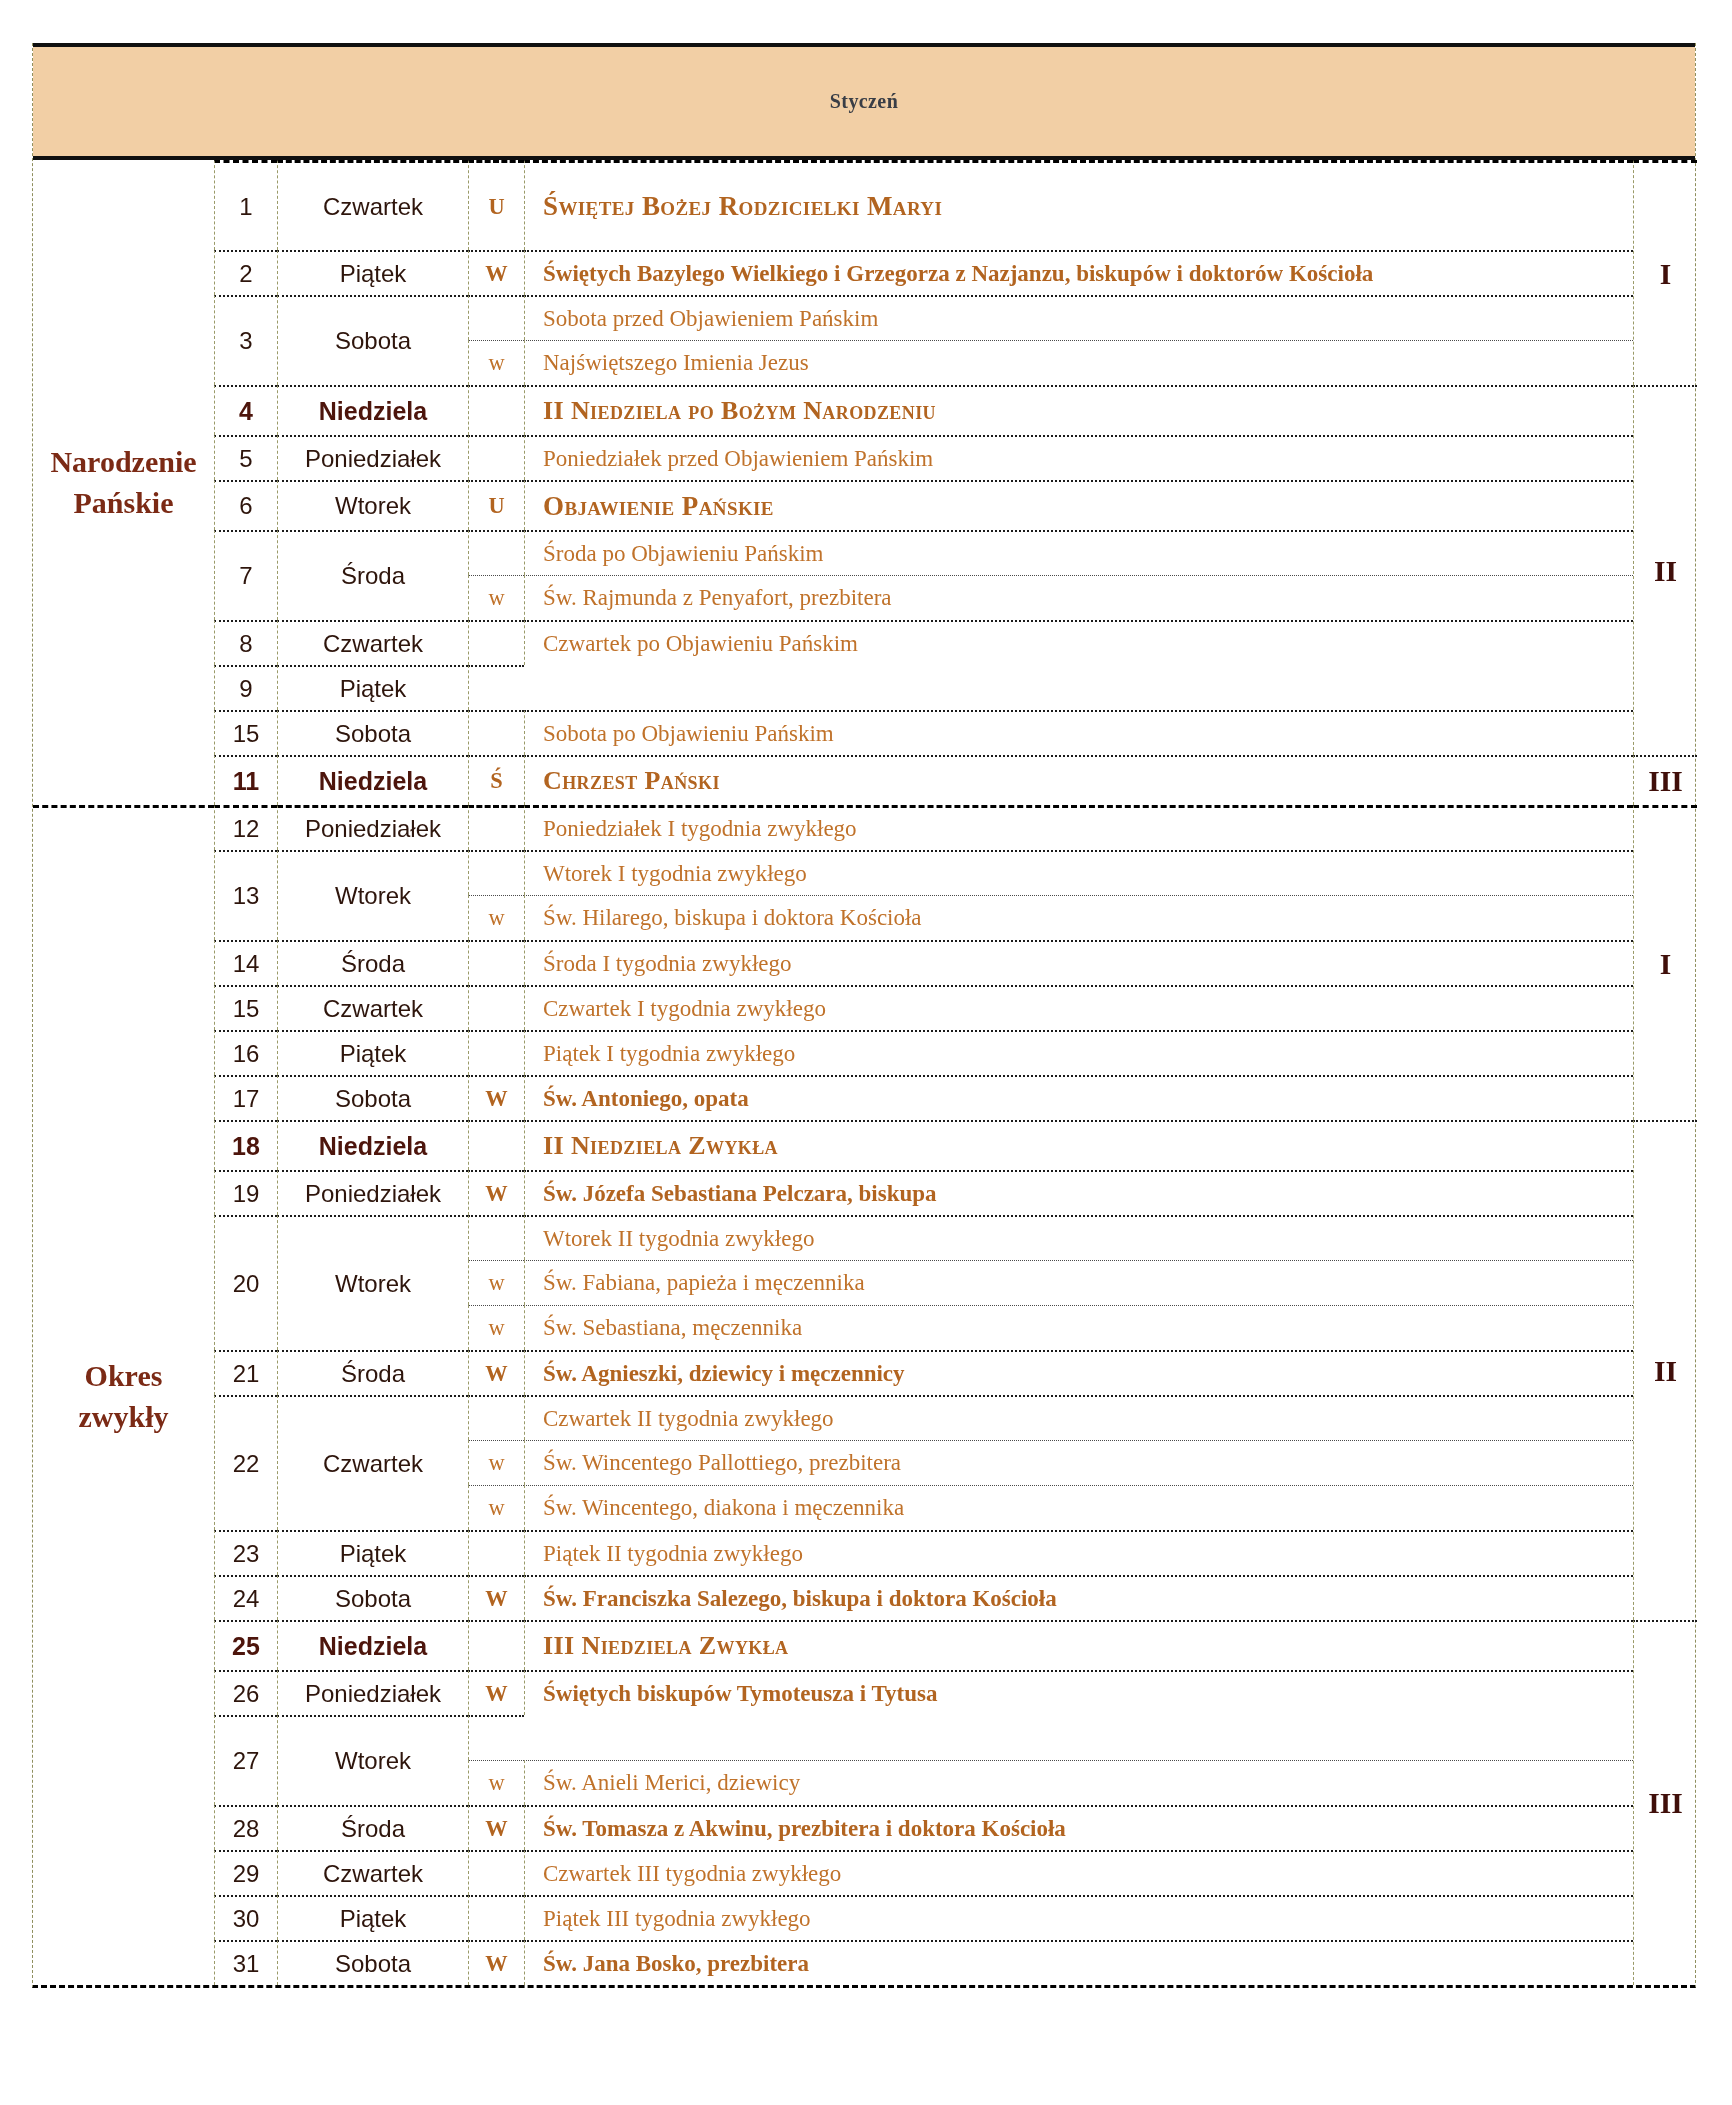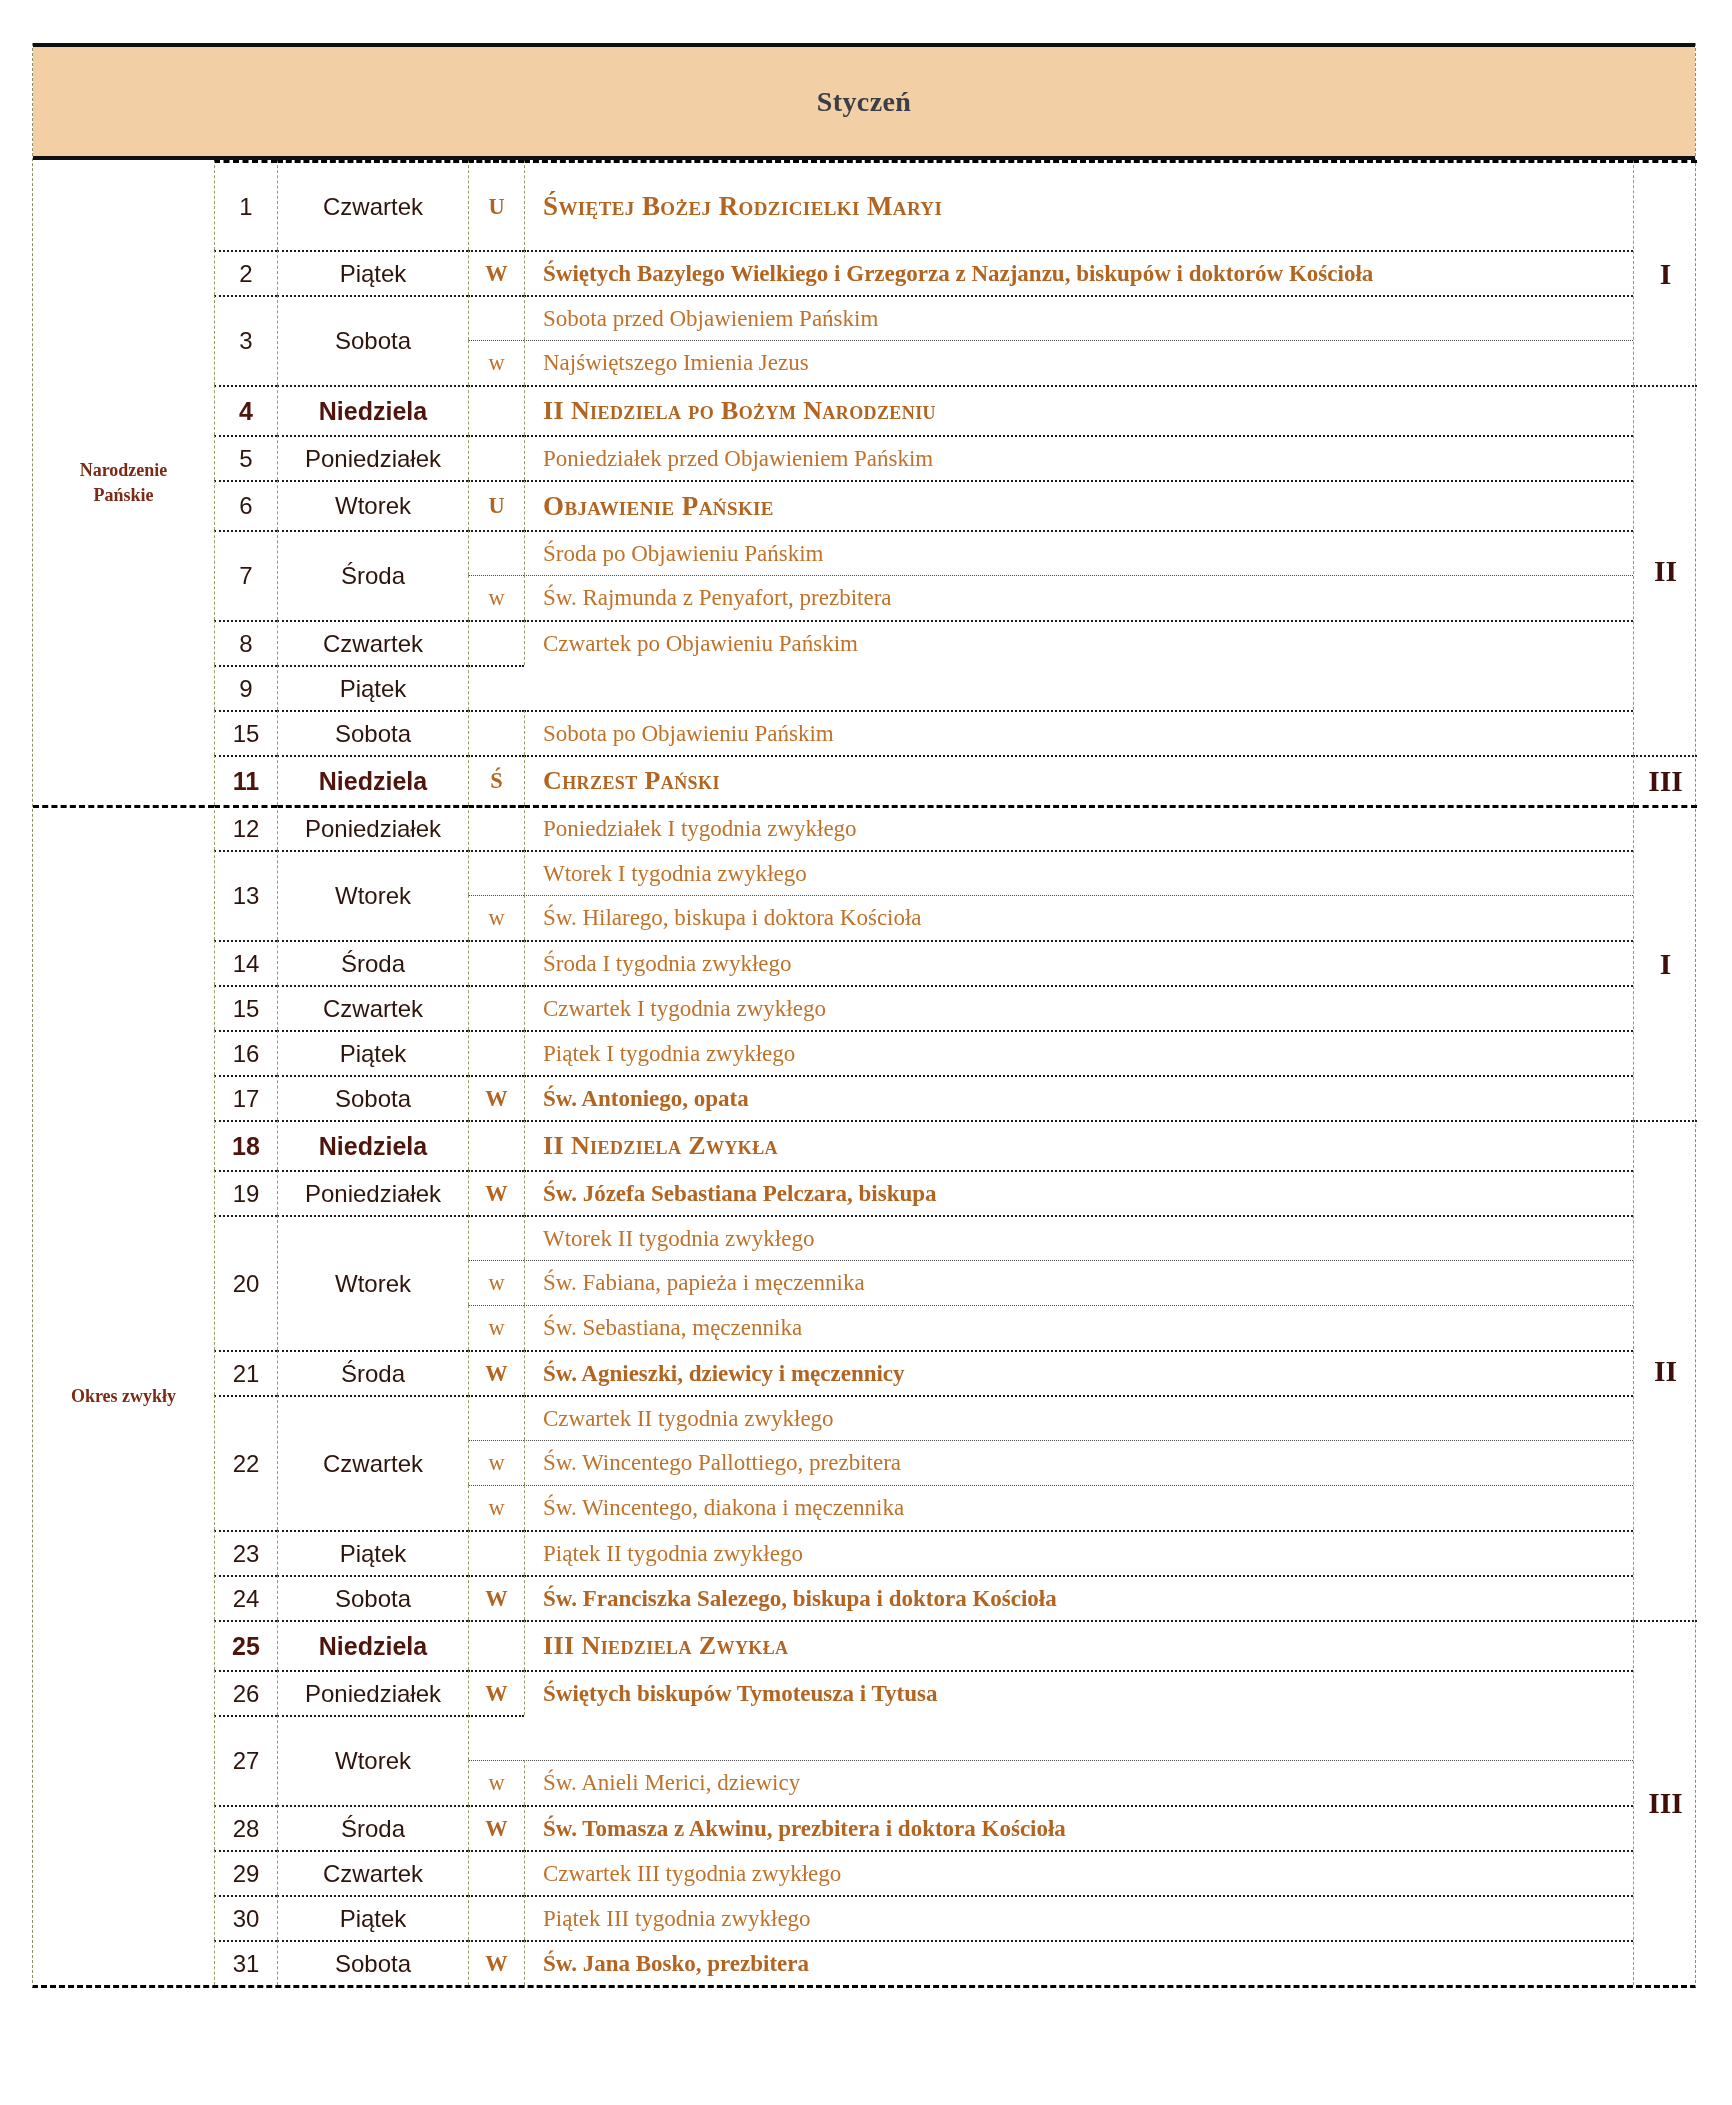--- a/index.html
+++ b/index.html
@@ -1,29 +1,29 @@
 <!DOCTYPE html>
 <html lang="pl" style="font-size:14.3px"><head>
 <meta charset="utf-8">
 <style>
   html,body{margin:0;padding:0;background:#ffffff;}
   body{width:1732px;height:2106px;position:relative;font-family:"Liberation Serif",serif;}
   #calendar{position:absolute;left:32px;top:43px;width:1662px;
     border-left:1.8px dashed #8f8f5e;border-right:1.8px dashed #8f8f5e;border-bottom:3.6px dashed #000;}
   #month-header{height:109px;background:#f2cfa5;border-top:4.5px solid #101010;border-bottom:4.5px solid #101010;
     display:flex;align-items:center;justify-content:center;}
-  #month-header span{font-size:28px;font-weight:bold;color:#3a3e46;letter-spacing:0.4px;}
+  #month-header span{font-size:20px;font-weight:bold;color:#3a3e46;letter-spacing:0.4px;}
   #grid{display:grid;grid-template-columns:181px 63px 191px 56px 1109px 64px;width:1662px;}
   .cell{box-sizing:border-box;display:flex;align-items:center;min-width:0;}
   .bl{border-left:1.8px dashed #9a9a68;}
   .sepday{border-top:2.7px dotted #1a1a1a;}
   .sepsub{border-top:1.8px dotted #4a4a4a;}
   .sepheavy{border-top:3.6px dashed #000;}
   .period-cell{justify-content:center;text-align:center;padding:0 25px;
-    font-size:18px;font-weight:bold;color:#7b2a15;line-height:1.35;}
+    font-size:30px;font-weight:bold;color:#7b2a15;line-height:1.35;}
   .num{justify-content:center;font-family:"Liberation Sans",sans-serif;font-size:24px;color:#2e150c;}
   .wd{justify-content:center;font-family:"Liberation Sans",sans-serif;font-size:24px;color:#2e150c;}
   .sunday.num,.sunday.wd{font-weight:bold;color:#4d150c;font-size:25px;}
   .rank{justify-content:center;font-size:22.4px;}
   .r-up{font-weight:bold;color:#b26420;}
   .r-low{color:#c0722a;}
   .cel{padding-left:18px;padding-right:7.2px;}
   .t-ferial,.t-optmem{font-size:23px;color:#c0722a;}
   .t-feast,.t-memob{font-size:23px;font-weight:bold;color:#b26420;}
   .t-solemnity{font-size:27px;font-weight:bold;color:#b26420;font-variant:small-caps;letter-spacing:0.4px;}

